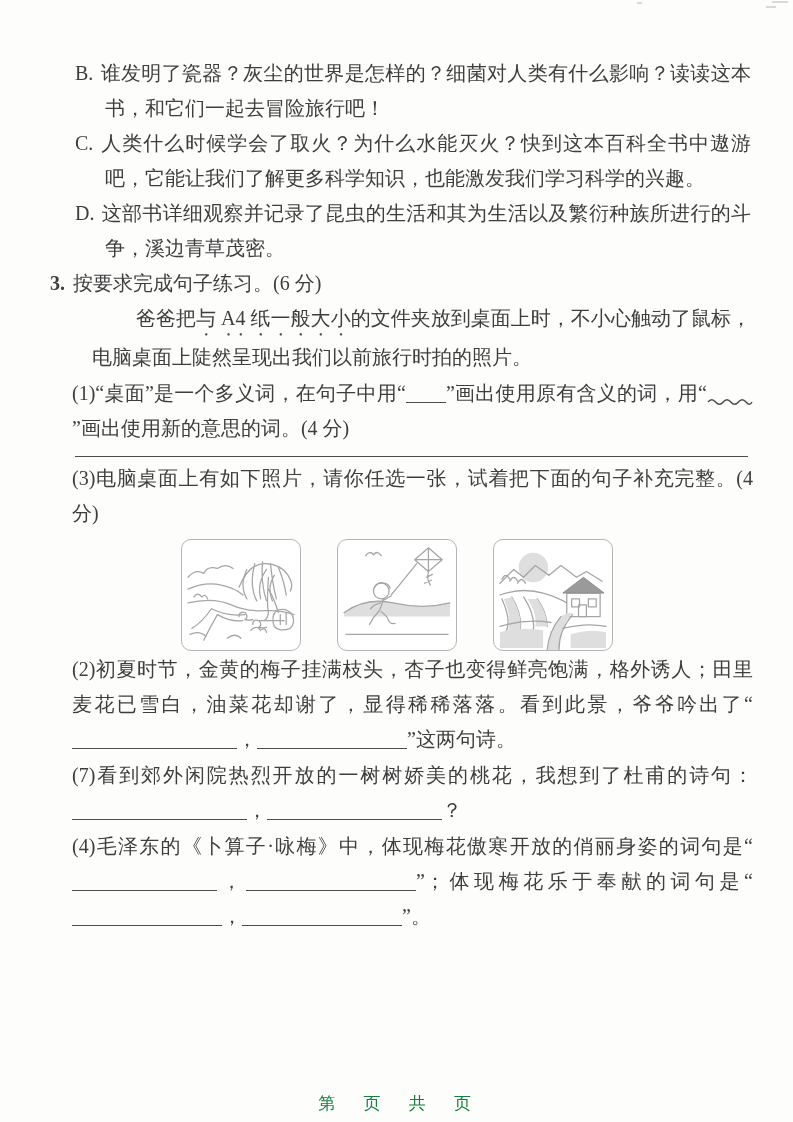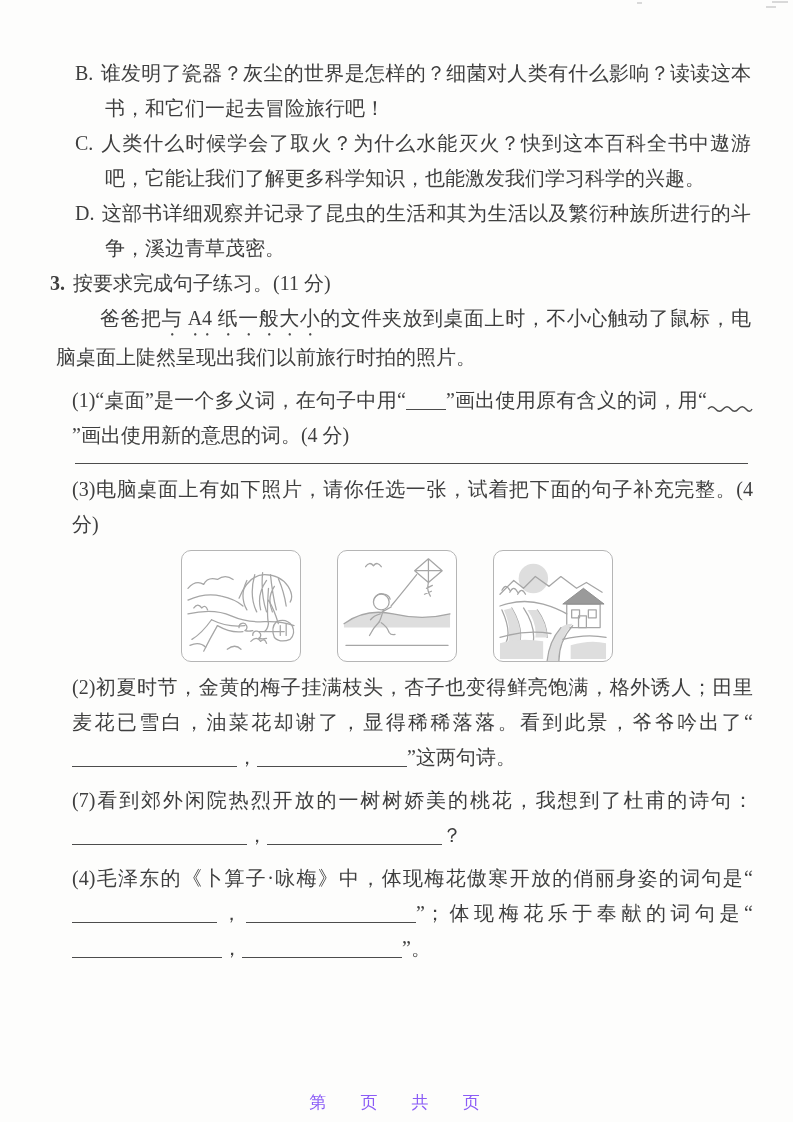--- a/index.html
+++ b/index.html
@@ -8,42 +8,42 @@
     background:#fdfdfc;color:#3e3e3e;
     font-family:"Liberation Serif","DejaVu Serif",serif;
     font-size:20px;line-height:35px;
   }
   .content{padding-top:56px;}
   p{margin:0;}
   .option{margin:0 42px 0 75px;padding-left:30px;text-indent:-30px;text-align:justify;}
   .opt-label{margin-right:7px;}
   .qheading{margin:0 42px 0 50px;}
   .qno{font-weight:bold;margin-right:8px;}
-  .intro{margin:0 42px 0 56px;text-indent:44px;text-align:justify;}
-  .subq{margin:8px 40px 0 72px;text-align:justify;}
+  .intro{margin:0 42px 0 92px;text-indent:44px;text-align:justify;}
+  .subq{margin:1px 40px 0 72px;text-align:justify;}
   .fill{margin:6px 38px 0 75px;white-space:nowrap;}
   .emdot{
     -webkit-text-emphasis:filled dot #4a4a4a;
     -webkit-text-emphasis-position:under;
     text-emphasis:filled dot #4a4a4a;
     text-emphasis-position:under right;
   }
   .blank{display:inline-block;height:14px;border-bottom:1.5px solid #4c4c4c;vertical-align:-3px;}
   .wavy{display:inline-block;vertical-align:-6px;line-height:0;}
   .answer-rule{height:0;border-bottom:1.6px solid #4c4c4c;margin:10px 45px 4px 75px;}
   .pics{display:flex;justify-content:center;gap:36px;margin:8px 0 0 0;}
   .pic{
     width:120px;height:112px;border:1.5px solid #b5b5b5;border-radius:10px;
     background:#fff;box-sizing:border-box;overflow:hidden;
   }
   .pic svg{display:block;width:100%;height:100%;}
   .footer{
     position:absolute;left:0;top:1086px;width:100%;text-align:center;
-    font-size:17px;letter-spacing:4px;word-spacing:16px;color:#8b5cf6;
-    font-family:Liberation Mono, monospace;
+    font-size:17px;letter-spacing:4px;word-spacing:16px;color:#15803d;
+    font-family:Liberation Serif, serif;
   }
   .artifact{position:absolute;background:#d9d9d9;}
   .ln{stroke:#a6a6a6;stroke-width:1.3;fill:none;stroke-linecap:round;stroke-linejoin:round;}
   .sh{fill:#dedede;stroke:none;}
   .dk{fill:#9a9a9a;stroke:#8f8f8f;}
 </style>
 </head>
 <body>
 
 <div class="page">
@@ -52,21 +52,21 @@
   <div class="artifact" style="left:766px;top:6px;width:10px;height:2px;"></div>
 
   <div class="content">
 
     <p class="option"><span class="opt-label">B.</span><span>谁发明了瓷器？灰尘的世界是怎样的？细菌对人类有什么影响？读读这本书，和它们一起去冒险旅行吧！</span></p>
 
     <p class="option"><span class="opt-label">C.</span><span>人类什么时候学会了取火？为什么水能灭火？快到这本百科全书中遨游吧，它能让我们了解更多科学知识，也能激发我们学习科学的兴趣。</span></p>
 
     <p class="option"><span class="opt-label">D.</span><span>这部书详细观察并记录了昆虫的生活和其为生活以及繁衍种族所进行的斗争，溪边青草茂密。</span></p>
 
-    <p class="qheading"><span class="qno">3.</span><span>按要求完成句子练习。(11 分)</span></p>
+    <p class="qheading"><span class="qno">3.</span><span>按要求完成句子练习。(6 分)</span></p>
 
     <p class="intro"><span>爸爸把</span><span class="emdot">与 A4 纸一般大小</span><span>的文件夹放到桌面上时，不小心触动了鼠标，电脑桌面上陡然呈现出我们以前旅行时拍的照片。</span></p>
 
     <p class="subq"><span>(1)“桌面”是一个多义词，在句子中用“</span><span class="blank" style="width:40px"></span><span>”画出使用原有含义的词，用“</span><span class="wavy"><svg width="46" height="10" viewBox="0 0 46 10">
             <path d="M1,6 Q4.8,1.5 8.6,6 T16.2,6 T23.8,6 T31.4,6 T39,6 T45,6" fill="none" stroke="#4c4c4c" stroke-width="1.4"></path>
           </svg></span><span>”画出使用新的意思的词。(4 分)</span></p>
 
 
     <div class="answer-rule"></div>
 

